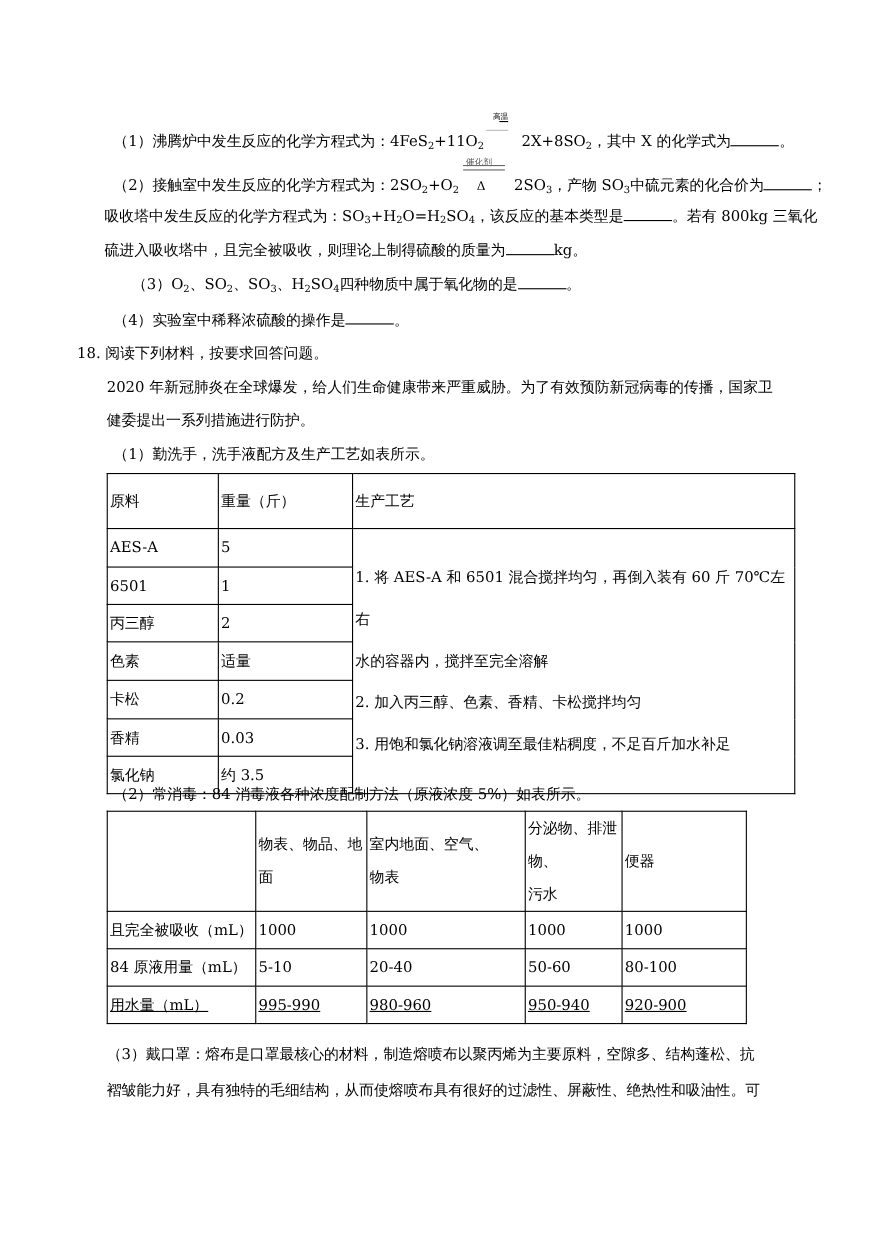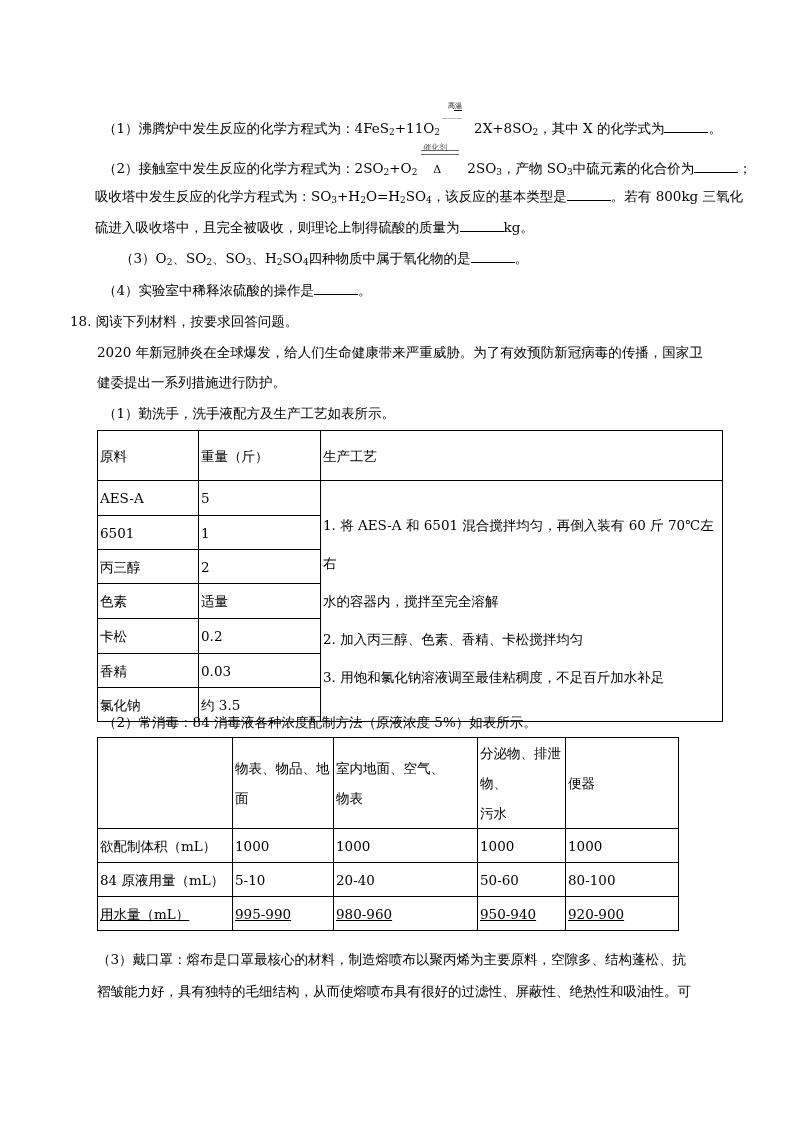--- a/index.html
+++ b/index.html
@@ -124,21 +124,21 @@
           <div>室内地面、空气、</div>
           <div>物表</div>
         </td>
     <td>
           <div>分泌物、排泄物、</div>
           <div>污水</div>
         </td>
     <td>便器</td>
   </tr>
   <tr style="height:34px;">
-    <td>欲配制体积（mL）</td>
+    <td>且完全被吸收（mL）</td>
     <td>1000</td>
     <td>1000</td>
     <td>1000</td>
     <td>1000</td>
   </tr>
   <tr style="height:34px;">
     <td>84 原液用量（mL）</td>
     <td>5-10</td>
     <td>20-40</td>
     <td>50-60</td>

